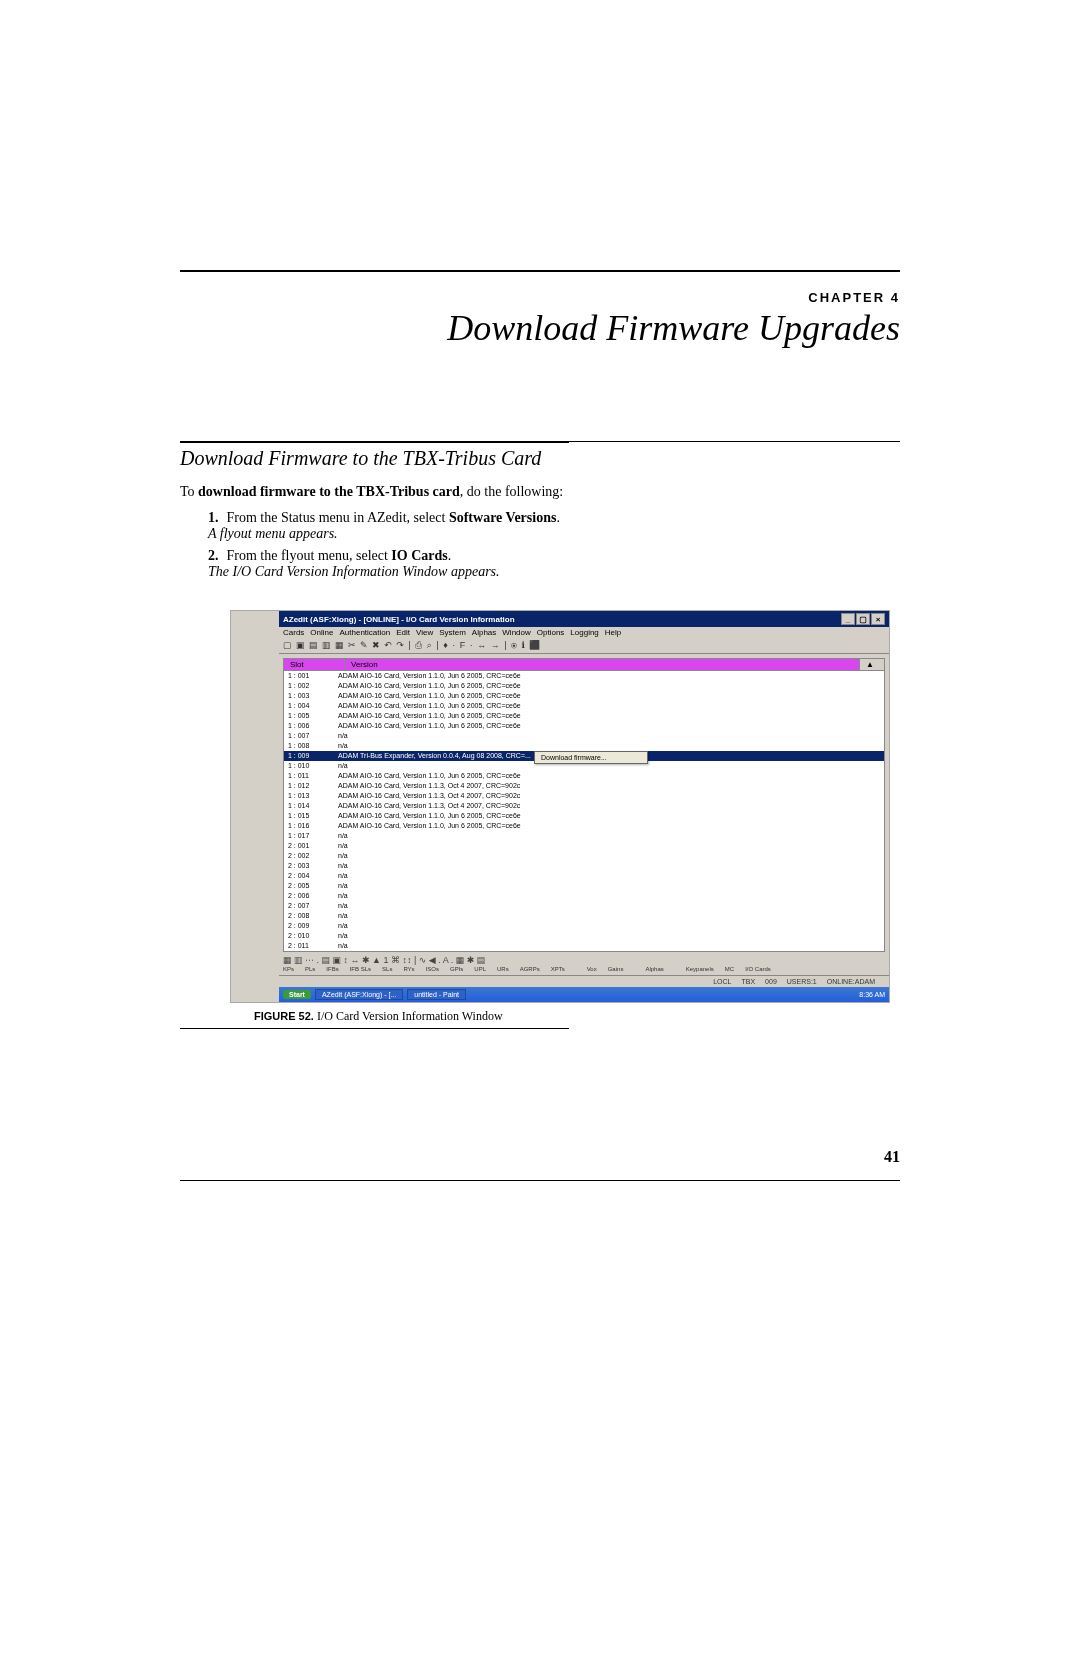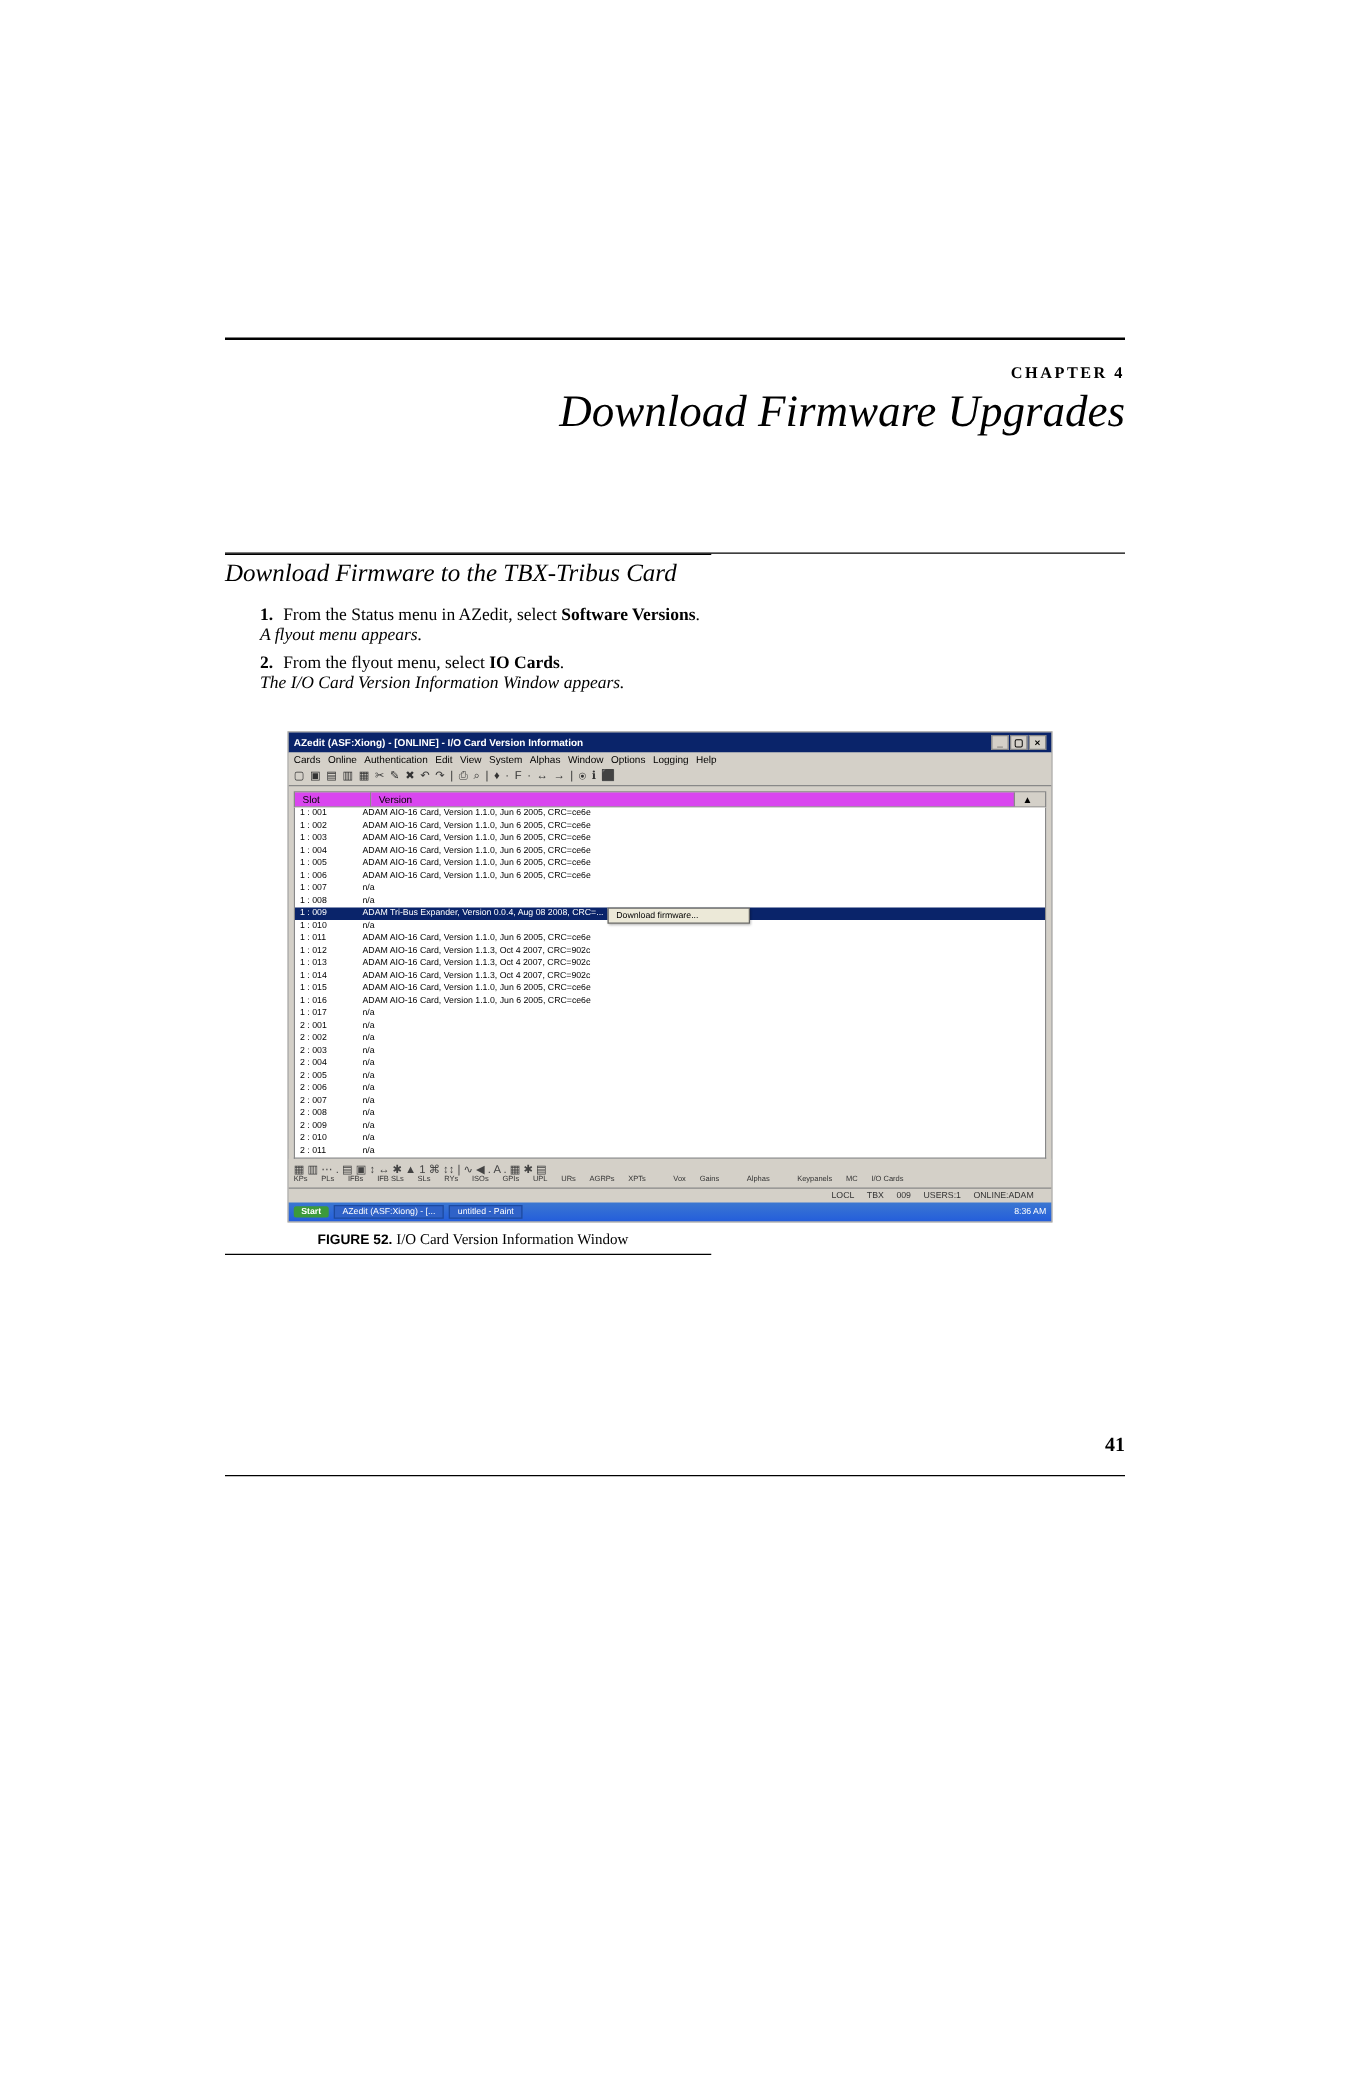--- a/index.html
+++ b/index.html
@@ -14,21 +14,21 @@
   .page {
     position: absolute;
     left: 180px;
     top: 270px;
     width: 720px;
   }
   .hr-thick { border: none; border-top: 2px solid #000; margin: 0; }
   .hr-thin  { border: none; border-top: 1px solid #000; margin: 0; }
   .chapter-label {
     text-align: right;
-    font-family: Liberation Serif, serif;
+    font-family: Liberation Sans, sans-serif;
     font-weight: bold;
     font-size: 13px;
     letter-spacing: 2px;
     margin: 18px 0 2px 0;
   }
   .chapter-title {
     text-align: right;
     font-style: italic;
     font-size: 36px;
     margin: 0 0 92px 0;
@@ -61,20 +61,21 @@
   
   .shot {
     margin-top: 30px;
     margin-left: 50px;
     width: 610px;
     border: 1px solid #aaa;
     font-family: Tahoma, Arial, sans-serif;
     font-size: 8px;
     background: #d4d0c8;
     position: relative;
+    padding-left: 48px;
   }
   .titlebar {
     background: #0a246a;
     color: #fff;
     padding: 2px 4px;
     display: flex;
     justify-content: space-between;
     align-items: center;
     font-weight: bold;
     font-size: 8px;
@@ -218,20 +219,23 @@
 
 <div class="page">
   <hr class="hr-thick">
   <div class="chapter-label">CHAPTER 4</div>
   <div class="chapter-title">Download Firmware Upgrades</div>
 
   <hr class="hr-thin">
   <hr class="section-rule">
   <div class="section-title">Download Firmware to the TBX-Tribus Card</div>
 
+  <p class="intro">
+    <span>To </span><span class="bold">download firmware to the TBX-Tribus card</span><span>, do the following:</span>
+  </p>
 
   <ol class="steps" style="list-style:none;">
     <li>
       <span class="num">1.</span><span>From the Status menu in AZedit, select </span><span class="bold">Software Versions</span><span>.</span><br>
       <span class="italic" style="margin-left:0">A flyout menu appears.</span>
     </li>
     <li>
       <span class="num">2.</span><span>From the flyout menu, select </span><span class="bold">IO Cards</span><span>.</span><br>
       <span class="italic">The I/O Card Version Information Window appears.</span>
     </li>

